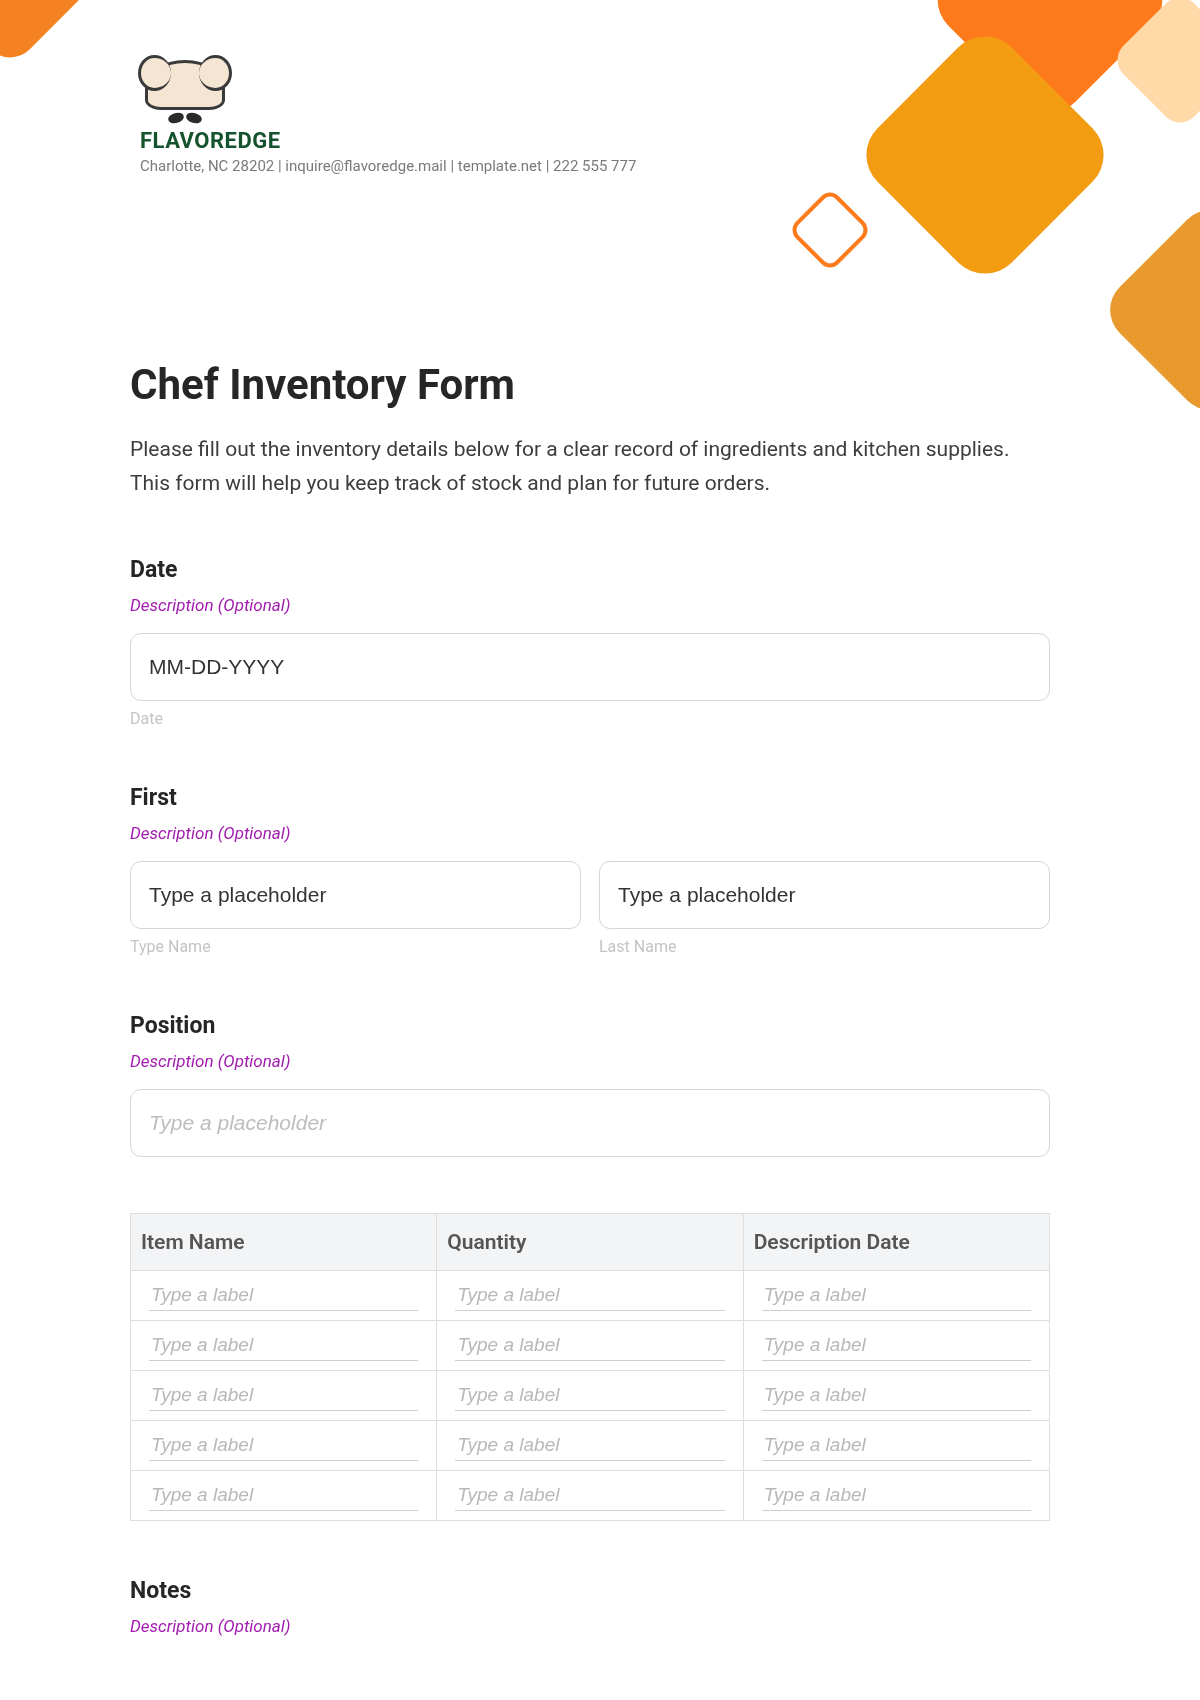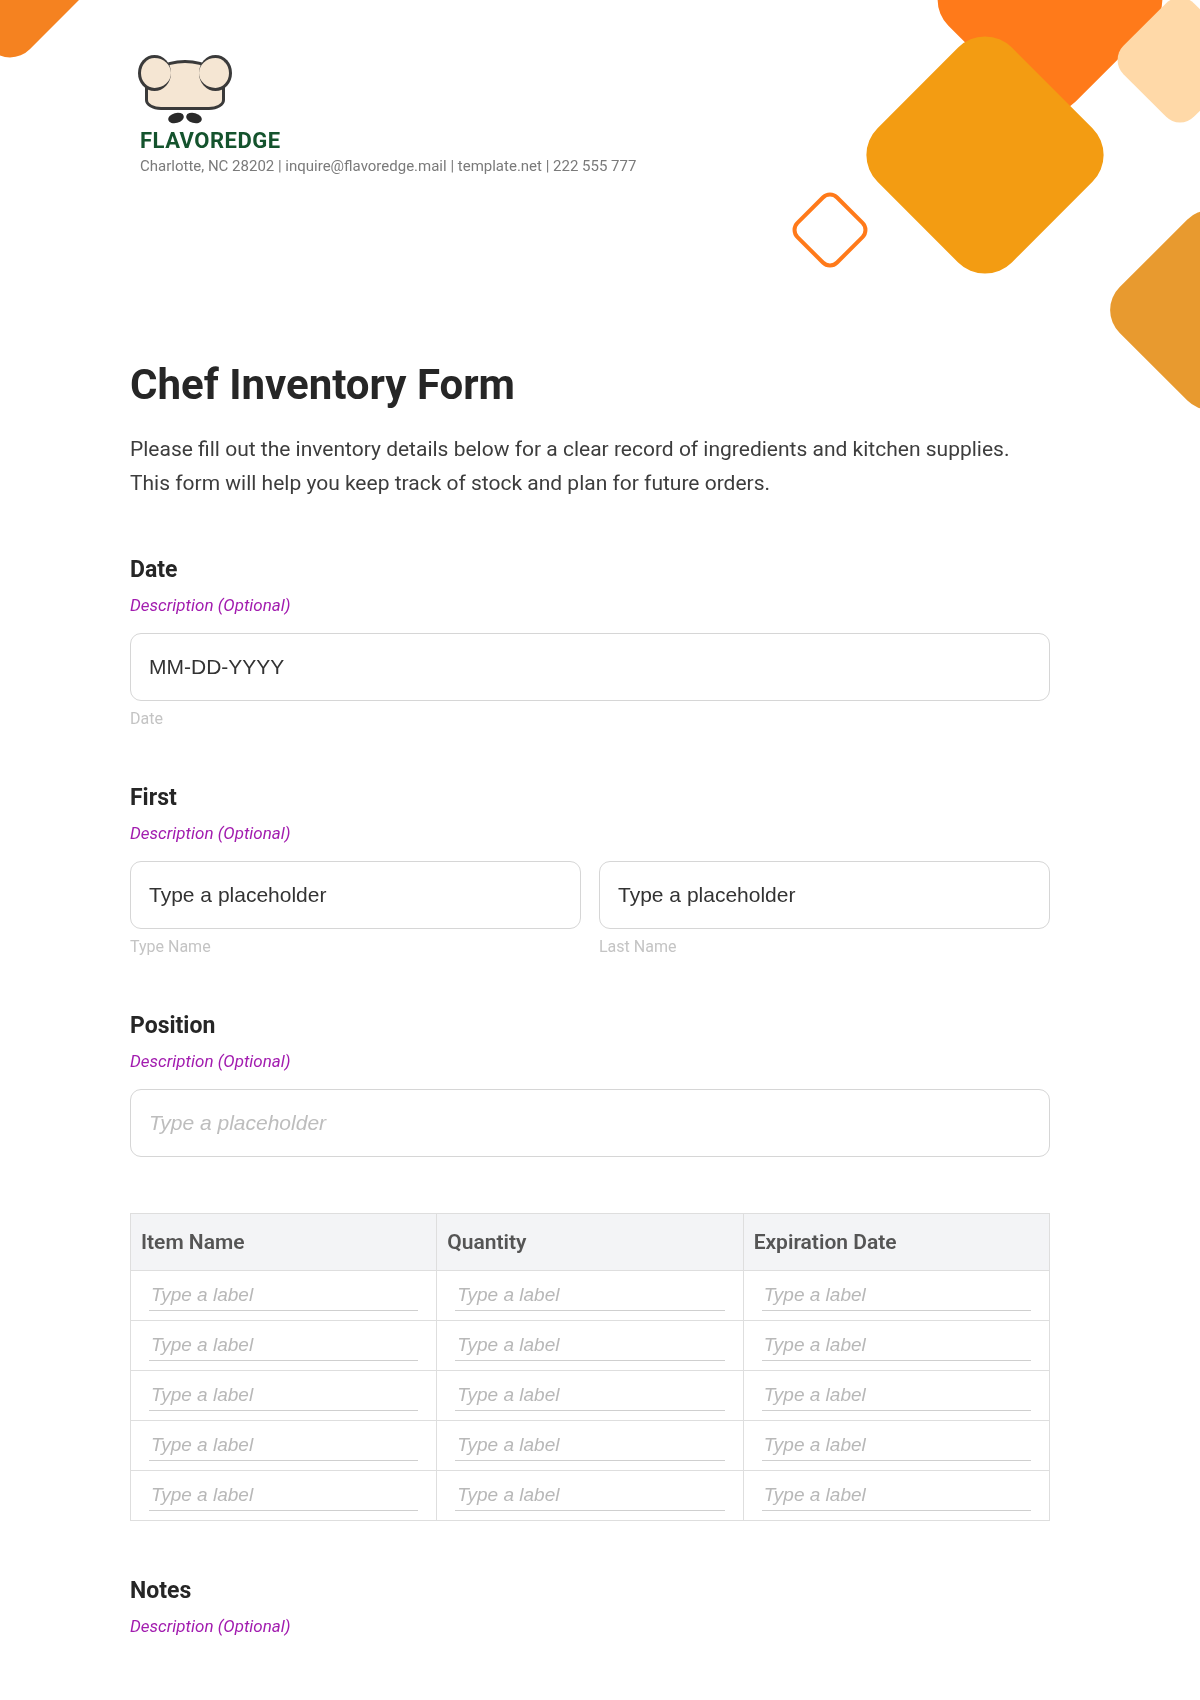--- a/index.html
+++ b/index.html
@@ -284,21 +284,21 @@
         <input type="text" class="text-input" placeholder="Type a placeholder" style="">
       </div>
     </div>
   </div>
 
   <table class="inv-table">
     <thead>
       <tr>
         <th>Item Name</th>
         <th>Quantity</th>
-        <th>Expiration Date</th>
+        <th>Description Date</th>
       </tr>
     </thead>
     <tbody id="table-body">
         <tr>
           <td><input type="text" class="cell-input" placeholder="Type a label" style=""></td>
           <td><input type="text" class="cell-input" placeholder="Type a label" style=""></td>
           <td><input type="text" class="cell-input" placeholder="Type a label" style=""></td>
         </tr>
         <tr>
           <td><input type="text" class="cell-input" placeholder="Type a label" style=""></td>

